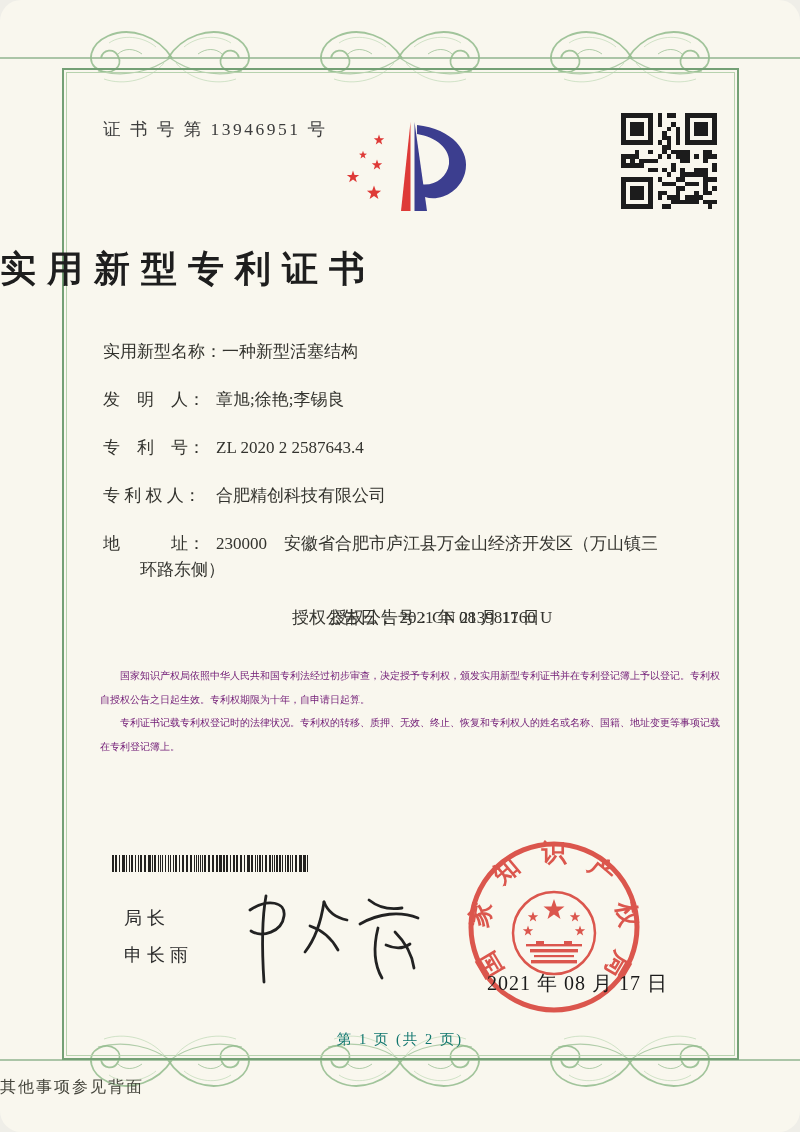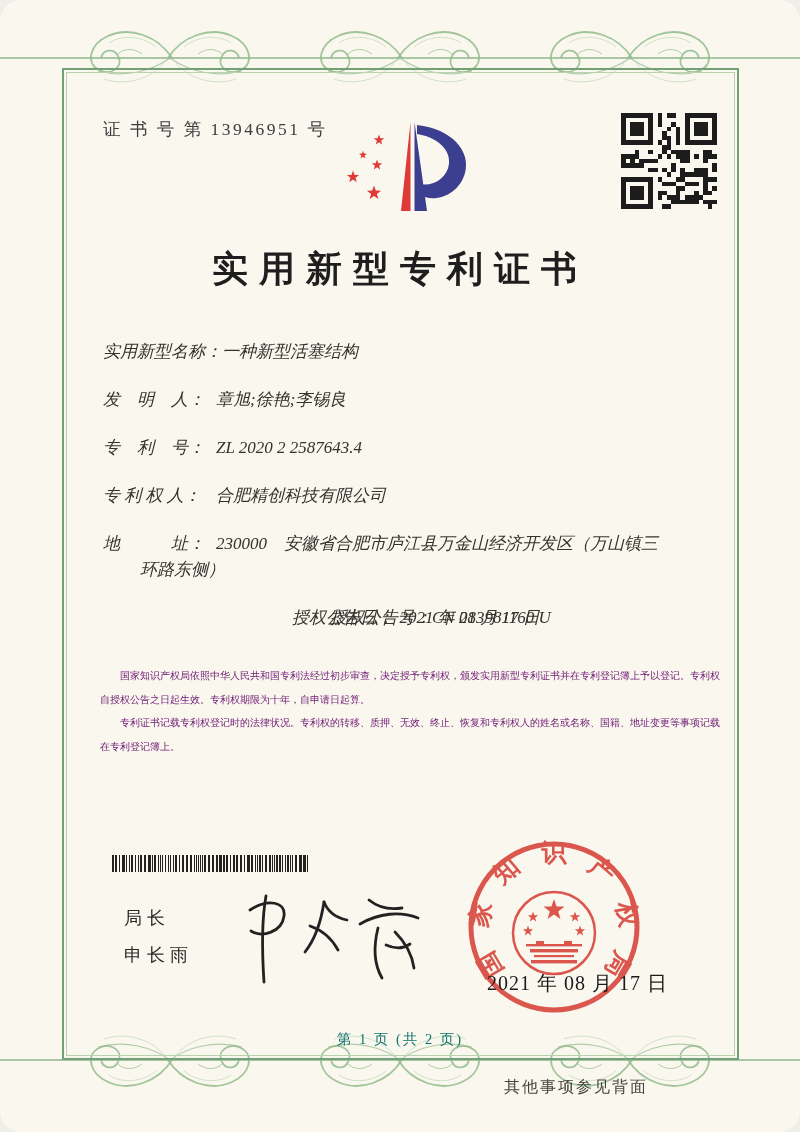--- a/index.html
+++ b/index.html
@@ -14,25 +14,25 @@
   
   #frame{position:absolute;left:62px;top:68px;width:673px;height:988px;border:2px solid #74a075;}
   #frame .inner{position:absolute;left:2px;top:2px;right:2px;bottom:2px;border:1px solid #b7d2ae;}
 
   #cert-no{position:absolute;left:103px;top:117px;font-size:17.5px;letter-spacing:2.5px;color:#3c3c3c;}
 
   #logo{position:absolute;left:338px;top:112px;}
   #qr{position:absolute;left:621px;top:113px;width:96px;height:96px;}
   #qr rect{fill:#1c1c1c;}
 
-  #title{position:absolute;left:0;top:245px;width:800px;text-align:center;
+  #title{position:absolute;left:0;top:245px;width:800px;text-align:left;
          font-size:36px;font-weight:600;letter-spacing:11px;color:#1e1e1e;}
 
   #fields{position:absolute;left:103px;top:339px;width:620px;font-size:17px;color:#33332e;}
-  .row{line-height:26px;margin-bottom:22px;padding-left:37px;text-indent:-37px;font-style:italic;}
+  .row{line-height:26px;margin-bottom:22px;padding-left:37px;text-indent:-37px;}
   .row .lab{display:inline-block;min-width:113px;white-space:pre;text-indent:0;}
   .row.addr{width:528px;margin-bottom:0;}
   .row.grant{position:relative;margin-top:22px;text-align:center;}
   .row.grant .col2{position:absolute;left:264px;top:0;white-space:nowrap;}
 
   #paras{position:absolute;left:100px;top:664px;width:620px;
          font-size:10px;line-height:23.5px;color:#701a75;text-align:justify;}
   #paras p{margin:0;text-indent:2em;}
 
   #barcode{position:absolute;left:112px;top:855px;width:198px;height:17px;}
@@ -41,21 +41,21 @@
   #sig-block{position:absolute;left:124px;top:906px;font-family:"Liberation Sans","DejaVu Sans",sans-serif;
              font-size:18px;letter-spacing:5px;color:#2b2b2b;}
   #sig-block div{margin-bottom:13px;}
   #signature{position:absolute;left:228px;top:888px;}
 
   #seal{position:absolute;left:460px;top:838px;}
   #seal-date{position:absolute;left:487px;top:970px;font-size:20px;letter-spacing:1px;color:#1b1b1b;z-index:5;}
 
   #page-info{position:absolute;left:0;top:1030px;width:800px;text-align:center;
              font-size:14.5px;letter-spacing:2px;color:#0f766e;}
-  #back-note{position:absolute;left:0;top:1077px;width:648px;text-align:right;
+  #back-note{position:absolute;left:0;top:1077px;width:648px;text-align:left;
              font-size:16px;letter-spacing:2px;color:#45453c;}
 </style>
 </head>
 <body>
 
 <div id="page">
 
   <svg class="deco deco-top" viewBox="0 0 800 78">
     <defs>
       <g id="fl" fill="none" stroke="#92bb8c">

